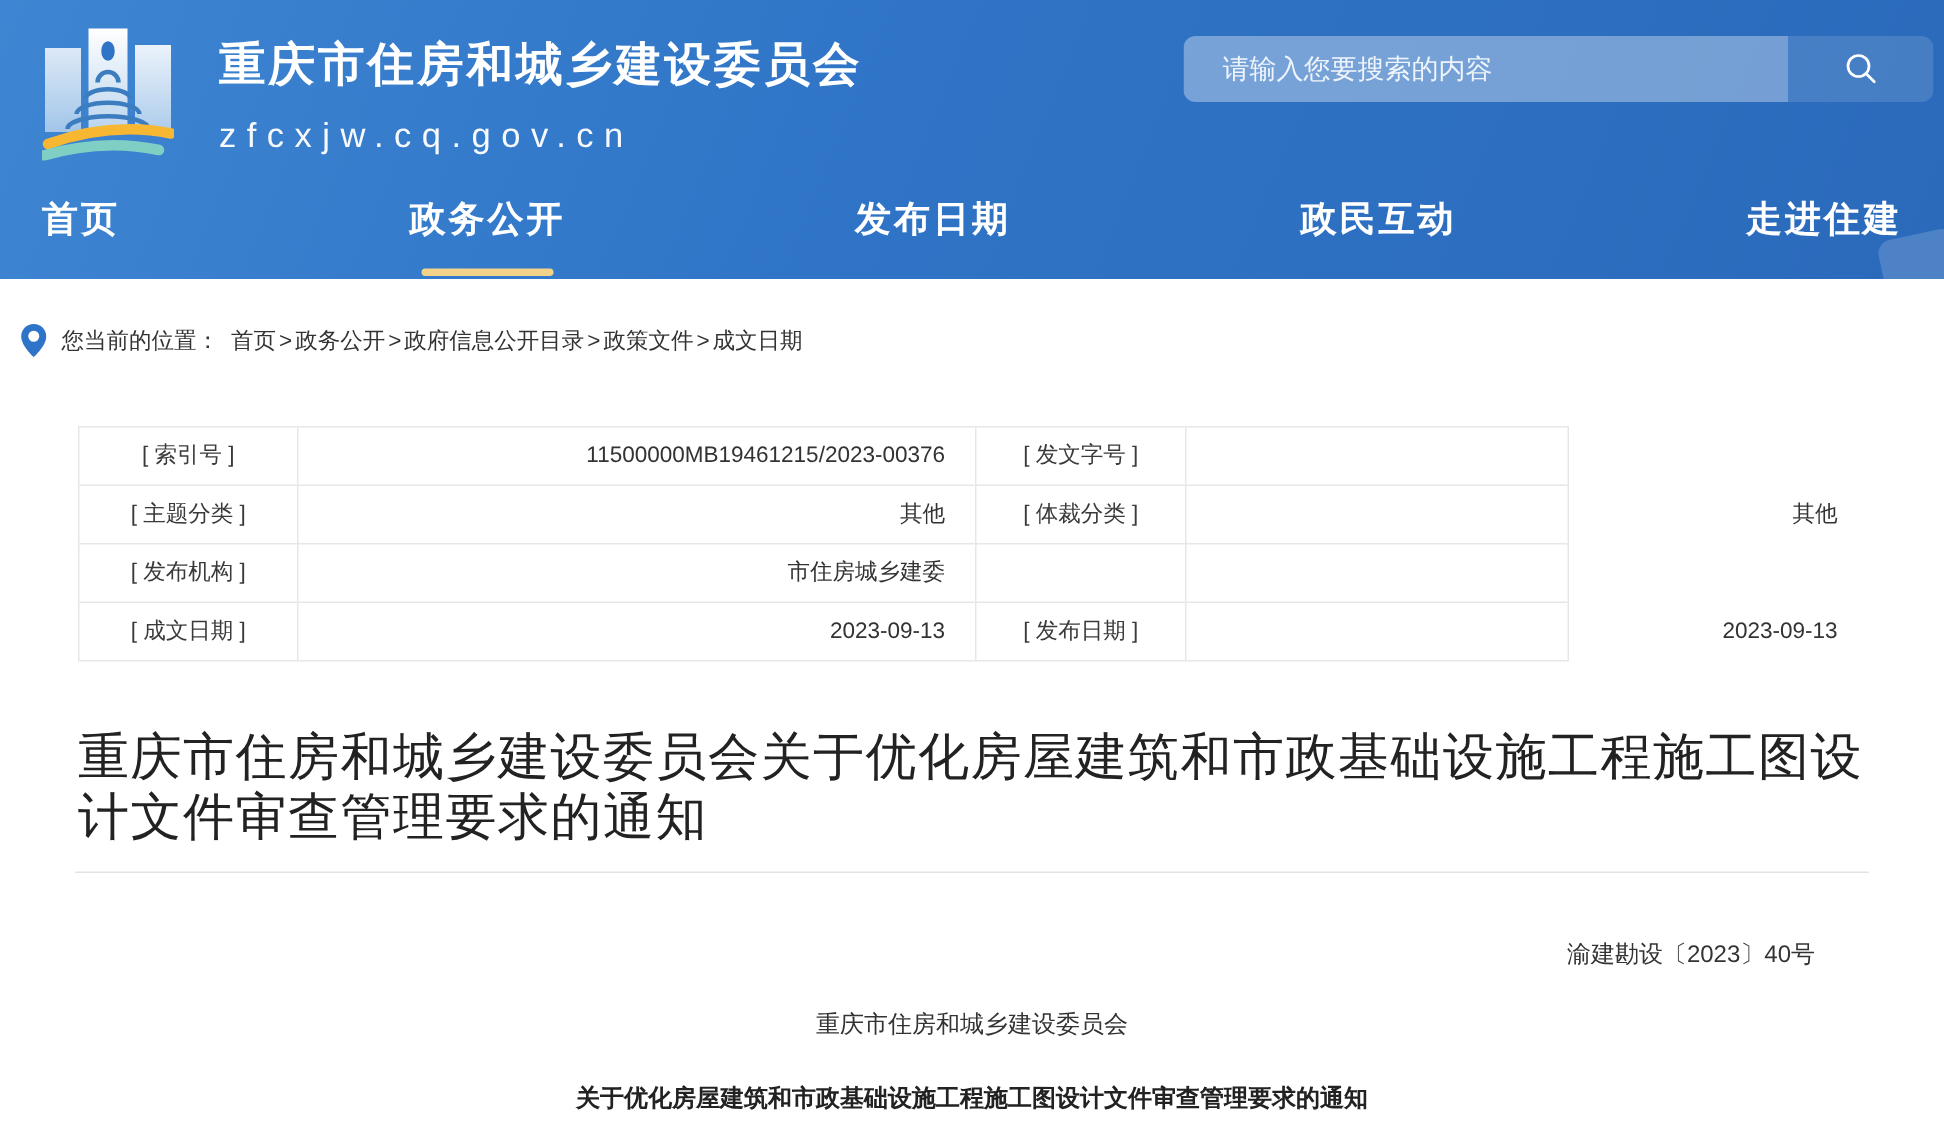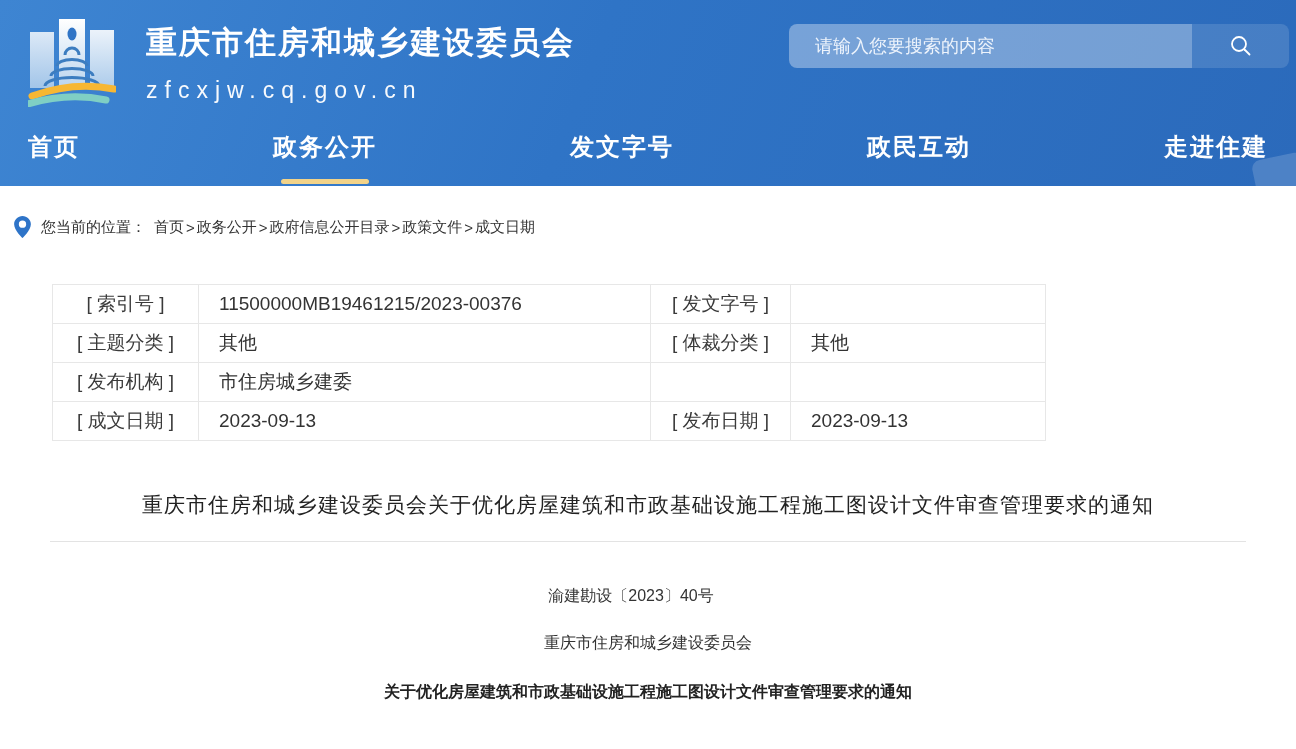--- a/index.html
+++ b/index.html
@@ -64,42 +64,42 @@
     margin:30px 0 0 14px; font-size:15px; color:#333;
   }
   .pin-icon { width:17px; height:22px; flex:0 0 auto; }
   .breadcrumb-label { font-weight:normal; margin:0 8px 0 10px; }
   .crumb { cursor:pointer; }
   .crumb-sep { margin:0 2px; }
 
   
   .meta-table {
     margin:46px 0 0 52px; width:994px;
-    border:1px solid #e7e7e7; font-size:19px; color:#333;
+    border:1px solid #e7e7e7; font-size:15px; color:#333;
   }
   .meta-row {
     display:grid; grid-template-columns:146px 452px 140px 454px;
     border-bottom:1px solid #e7e7e7;
   }
   .meta-row:last-child { border-bottom:none; }
   .meta-cell { height:38px; line-height:38px; border-right:1px solid #e7e7e7; white-space:nowrap; overflow:hidden; }
   .meta-cell:last-child { border-right:none; }
   .meta-cell.lbl { text-align:center; color:#3a3a3a; }
-  .meta-cell.val { padding:0 20px; }
+  .meta-cell.val { padding:0 20px;text-align:right; }
 
   
   .article-title {
-    width:1192px; margin:44px 0 0 52px; text-align:center;
-    font-size:21px; line-height:40px; font-weight:500;
+    width:1192px; margin:44px 0 0 52px; text-align:left;
+    font-size:34px; line-height:40px; font-weight:500;
     letter-spacing:1px; color:#222;
   }
   .title-divider { width:1196px; margin:16px 0 0 50px; border-top:1px solid #e3e3e3; height:0; }
   .doc-number {
     width:1192px; margin:44px 0 0 52px; padding-right:34px;
-    text-align:center; font-size:16px; color:#333;
+    text-align:right; font-size:16px; color:#333;
   }
   .doc-issuer { width:1192px; margin:26px 0 0 52px; text-align:center; font-size:16px; color:#333; }
   .doc-subtitle { width:1192px; margin:28px 0 0 52px; text-align:center; font-size:16px; font-weight:600; color:#222; }
 </style>
 </head>
 <body>
 
 <div class="site-header">
   <div class="header-top">
 
@@ -134,21 +134,21 @@
           <circle cx="10" cy="10" r="7" stroke="#ffffff" stroke-width="1.8" fill="none"></circle>
           <line x1="15.5" y1="15.5" x2="20.5" y2="20.5" stroke="#ffffff" stroke-width="1.8" stroke-linecap="round"></line>
         </svg>
       </button>
     </div>
   </div>
 
   <div class="main-nav">
     <div class="nav-item">首页</div>
     <div class="nav-item active">政务公开</div>
-    <div class="nav-item">发文字号</div>
+    <div class="nav-item">发布日期</div>
     <div class="nav-item">政民互动</div>
     <div class="nav-item">走进住建</div>
   </div>
   <div class="nav-watermark"></div>
 </div>
 
 <div class="breadcrumb">
   <svg class="pin-icon" viewBox="0 0 16 21" xmlns="http://www.w3.org/2000/svg">
     <path d="M8,0 C3.6,0 0,3.5 0,7.9 C0,13.8 8,21 8,21 S16,13.8 16,7.9 C16,3.5 12.4,0 8,0 Z M8,11.3 A3.5,3.5 0 1 1 8,4.3 A3.5,3.5 0 0 1 8,11.3 Z" fill="#2e74c8" fill-rule="evenodd"></path>
   </svg>

